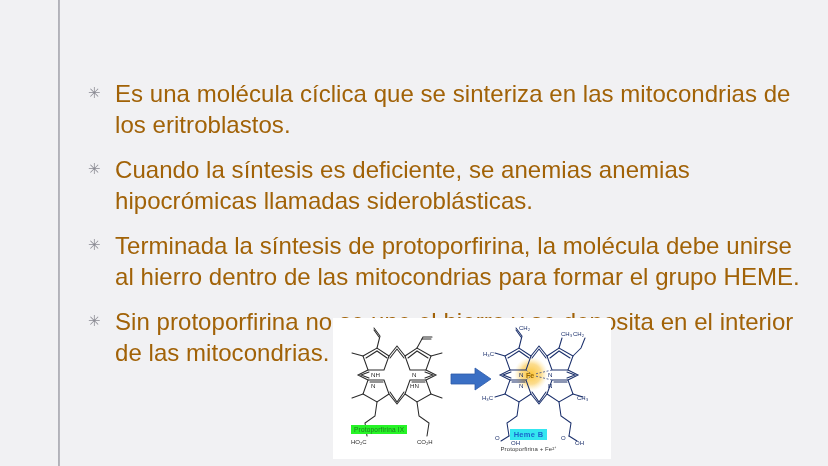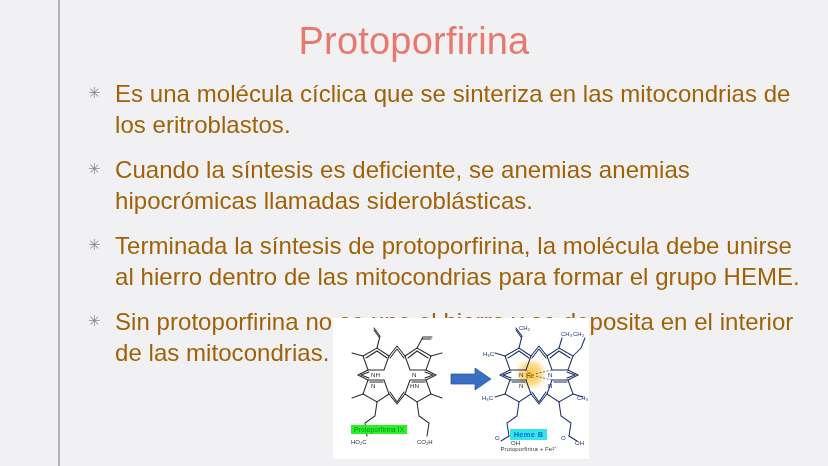--- a/index.html
+++ b/index.html
@@ -80,21 +80,21 @@
     line-height: 31px;
     color: #a16207;
     letter-spacing: 0.05px;
   }
 
   
   .figure {
     position: absolute;
     left: 333px;
     top: 318px;
-    width: 256px;
+    width: 278px;
     height: 141px;
     background: #ffffff;
     box-sizing: border-box;
   }
   .figure svg { display: block; }
 
   .fig-caption-left {
     position: absolute;
     left: 18px;
     top: 107px;
@@ -131,21 +131,20 @@
   }
 </style>
 </head>
 <body>
 
 <div class="slide">
 
   <div class="left-gutter"></div>
   <div class="left-rule"></div>
 
-  <div class="title">Protoporfirina</div>
 
   <div class="bullets">
 
     <div class="bullet-row">
       <span class="bullet-mark">✳</span>
       <span class="bullet-text">Es una molécula cíclica que se sinteriza en las mitocondrias de los eritroblastos.</span>
     </div>
 
     <div class="bullet-row">
       <span class="bullet-mark">✳</span>

